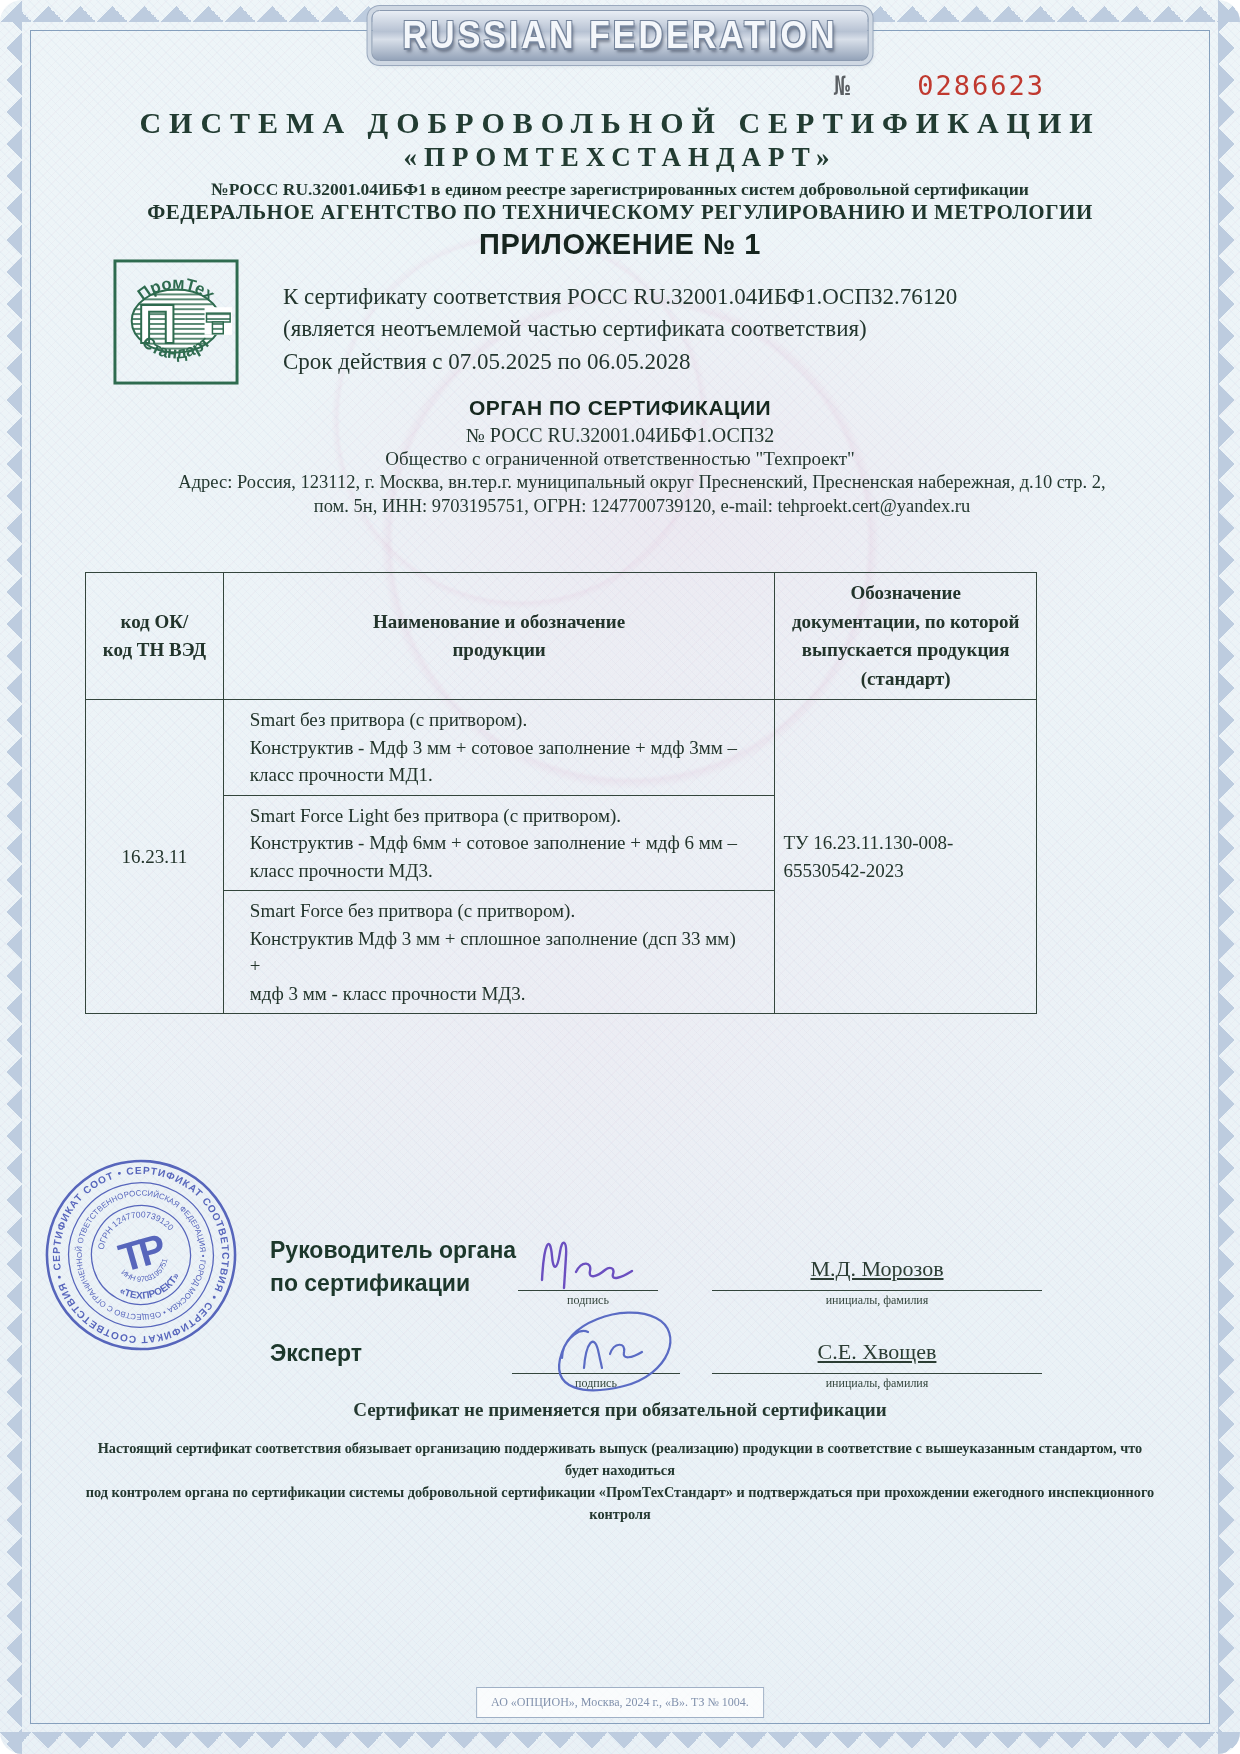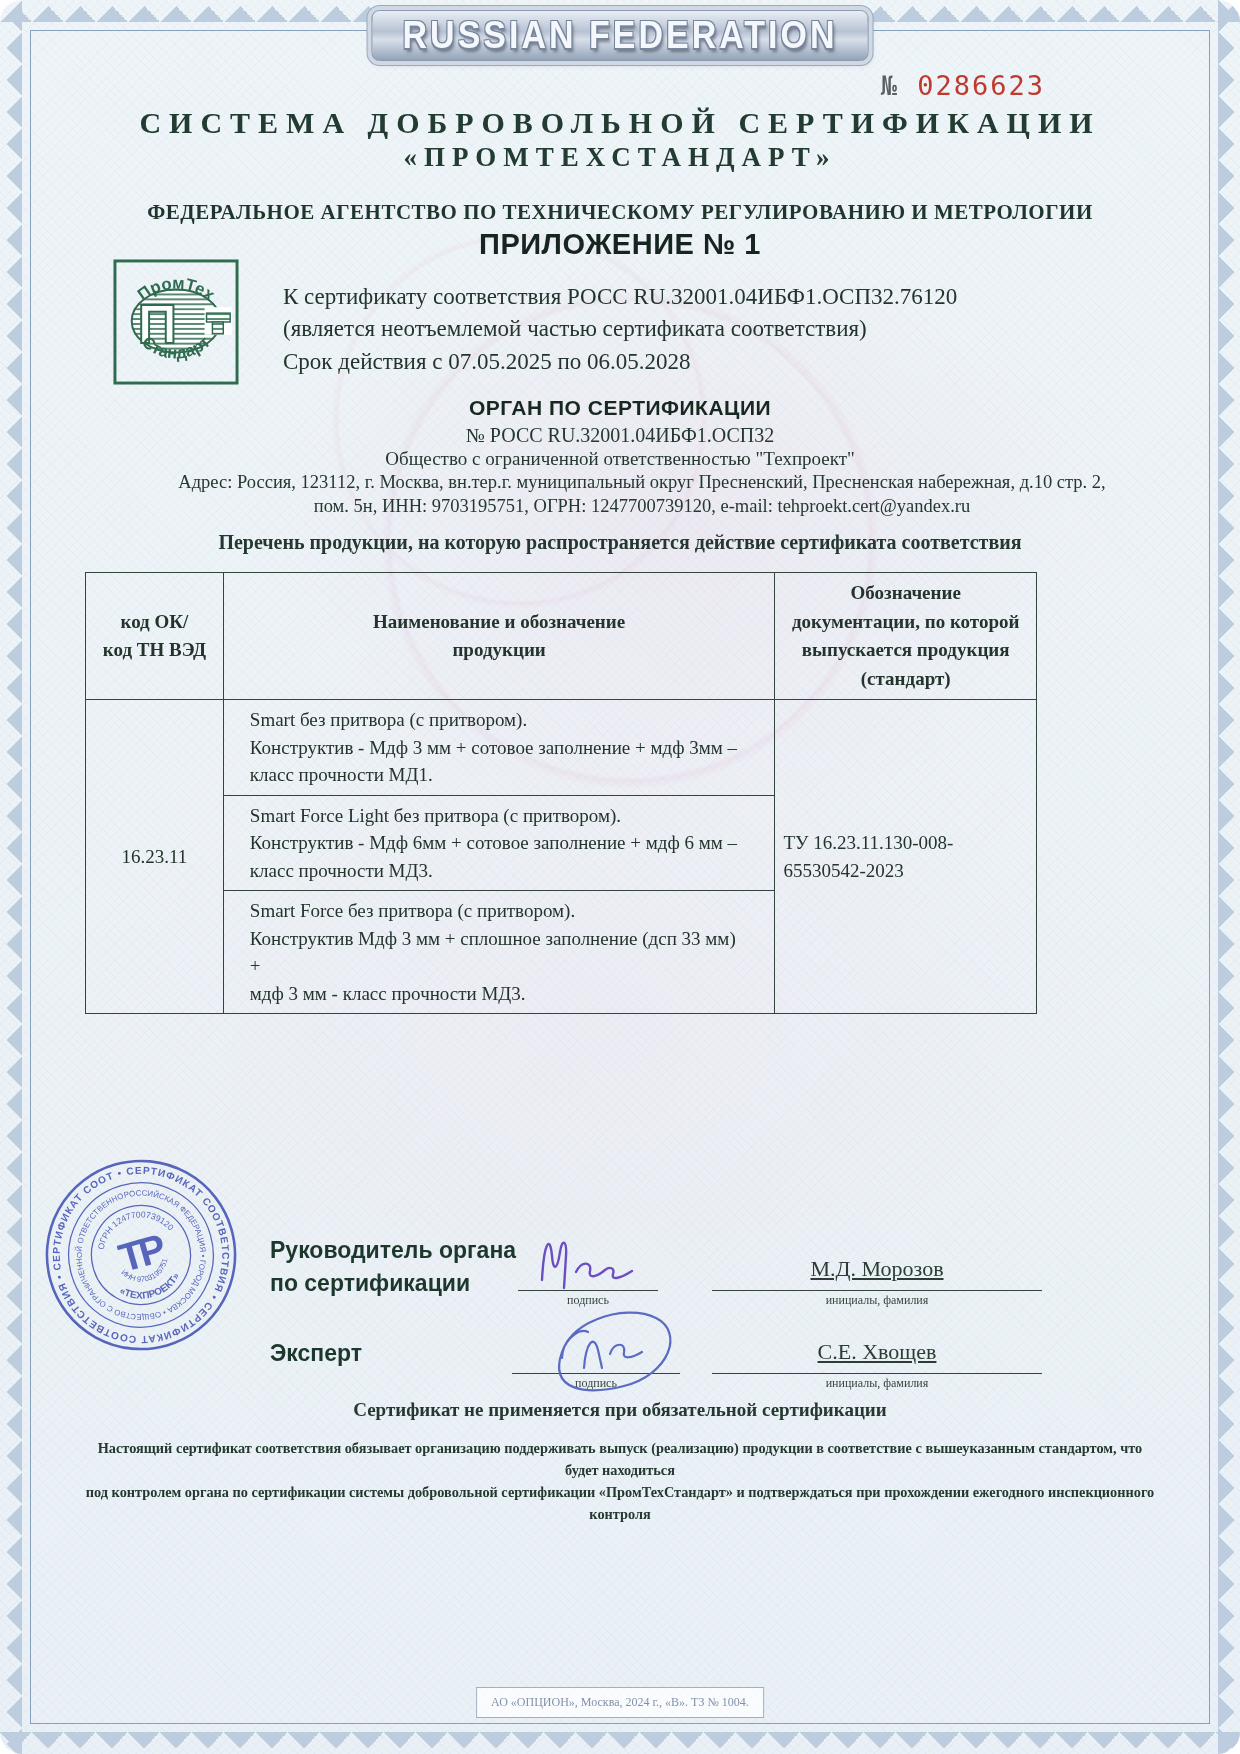--- a/index.html
+++ b/index.html
@@ -39,21 +39,21 @@
     background:linear-gradient(180deg,#e9eef5 0%,#b7c2d3 42%,#d8dfe9 58%,#94a3b9 100%);
     box-shadow:0 0 0 4px #cfd8e3, 0 0 0 5px #9aa9be, 2px 3px 5px rgba(60,72,95,.35);
   }
   .badge span{
     font-family:"Liberation Sans", sans-serif;font-weight:bold;font-size:34px;letter-spacing:3px;
     color:#f4f7fb;display:inline-block;transform:scaleY(1.12);
     text-shadow:-1px -1px 0 #76859c,1px -1px 0 #76859c,-1px 1px 0 #76859c,1px 1px 0 #76859c,2px 3px 3px rgba(45,55,75,.55);
   }
   .serial{position:absolute;top:70px;right:195px;z-index:2;font-family:"DejaVu Sans Mono", monospace;font-size:27px;letter-spacing:2px;}
   .serial .pre{color:#5a5f63;}
-  .serial .num{color:#c0392f;}
+  .serial .num{color:#c0392f;margin-left:47px;}
 
   .center{position:absolute;left:0;right:0;text-align:center;z-index:2;}
   .t1{top:106px;font-size:30px;font-weight:bold;letter-spacing:8px;color:#223c32;}
   .t2{top:142px;font-size:27px;font-weight:bold;letter-spacing:7px;color:#223c32;}
   .registry{top:179px;font-size:17.5px;font-weight:bold;color:#1f362d;}
   .agency{top:200px;font-size:21px;font-weight:bold;letter-spacing:.5px;color:#1f362d;}
   .annex{top:228px;font-family:"Liberation Sans", sans-serif;font-size:29px;font-weight:bold;letter-spacing:.5px;color:#16251f;}
 
   .logo{position:absolute;left:112px;top:258px;width:128px;height:128px;z-index:2;}
 
@@ -126,20 +126,21 @@
   <div class="badge">
     <span>RUSSIAN FEDERATION</span>
   </div>
   <div class="serial">
     <span class="pre">№</span>
     <span class="num">0286623</span>
   </div>
 
   <div class="center t1">СИСТЕМА ДОБРОВОЛЬНОЙ СЕРТИФИКАЦИИ</div>
   <div class="center t2">«ПРОМТЕХСТАНДАРТ»</div>
+  <div class="center registry">№РОСС RU.32001.04ИБФ1 в едином реестре зарегистрированных систем добровольной сертификации</div>
   <div class="center agency">ФЕДЕРАЛЬНОЕ АГЕНТСТВО ПО ТЕХНИЧЕСКОМУ РЕГУЛИРОВАНИЮ И МЕТРОЛОГИИ</div>
   <div class="center annex">ПРИЛОЖЕНИЕ № 1</div>
 
   <svg class="logo" viewBox="0 0 130 130" xmlns="http://www.w3.org/2000/svg">
     <defs>
       <pattern id="hatch" width="5" height="5" patternUnits="userSpaceOnUse">
         <rect width="5" height="5" fill="#ffffff"></rect>
         <line x1="0" y1="2" x2="5" y2="2" stroke="#2e6b4f" stroke-width="1.6"></line>
       </pattern>
       <path id="logo-top-arc" d="M 20,60 A 48,44 0 0 1 110,60" fill="none"></path>
@@ -162,21 +163,20 @@
   <div class="cert-ref">К сертификату соответствия РОСС RU.32001.04ИБФ1.ОСП32.76120</div>
   <div class="cert-note">(является неотъемлемой частью сертификата соответствия)</div>
   <div class="validity">Срок действия с 07.05.2025 по 06.05.2028</div>
 
   <div class="center oc-head">ОРГАН ПО СЕРТИФИКАЦИИ</div>
   <div class="center oc-num">№ РОСС RU.32001.04ИБФ1.ОСП32</div>
   <div class="center oc-name">Общество с ограниченной ответственностью "Техпроект"</div>
   <div class="center oc-addr">Адрес: Россия, 123112, г. Москва, вн.тер.г. муниципальный округ Пресненский, Пресненская набережная, д.10 стр. 2,
 пом. 5н, ИНН: 9703195751, ОГРН: 1247700739120, e-mail: tehproekt.cert@yandex.ru</div>
 
-  <div class="center list-head">Перечень продукции, на которую распространяется действие сертификата соответствия</div>
 
   <table class="products">
     <tbody>
       <tr class="hdr">
         <th class="c-code">код ОК/
 код ТН ВЭД</th>
         <th class="c-prod">Наименование и обозначение
 продукции</th>
         <th class="c-doc">Обозначение
 документации, по которой

